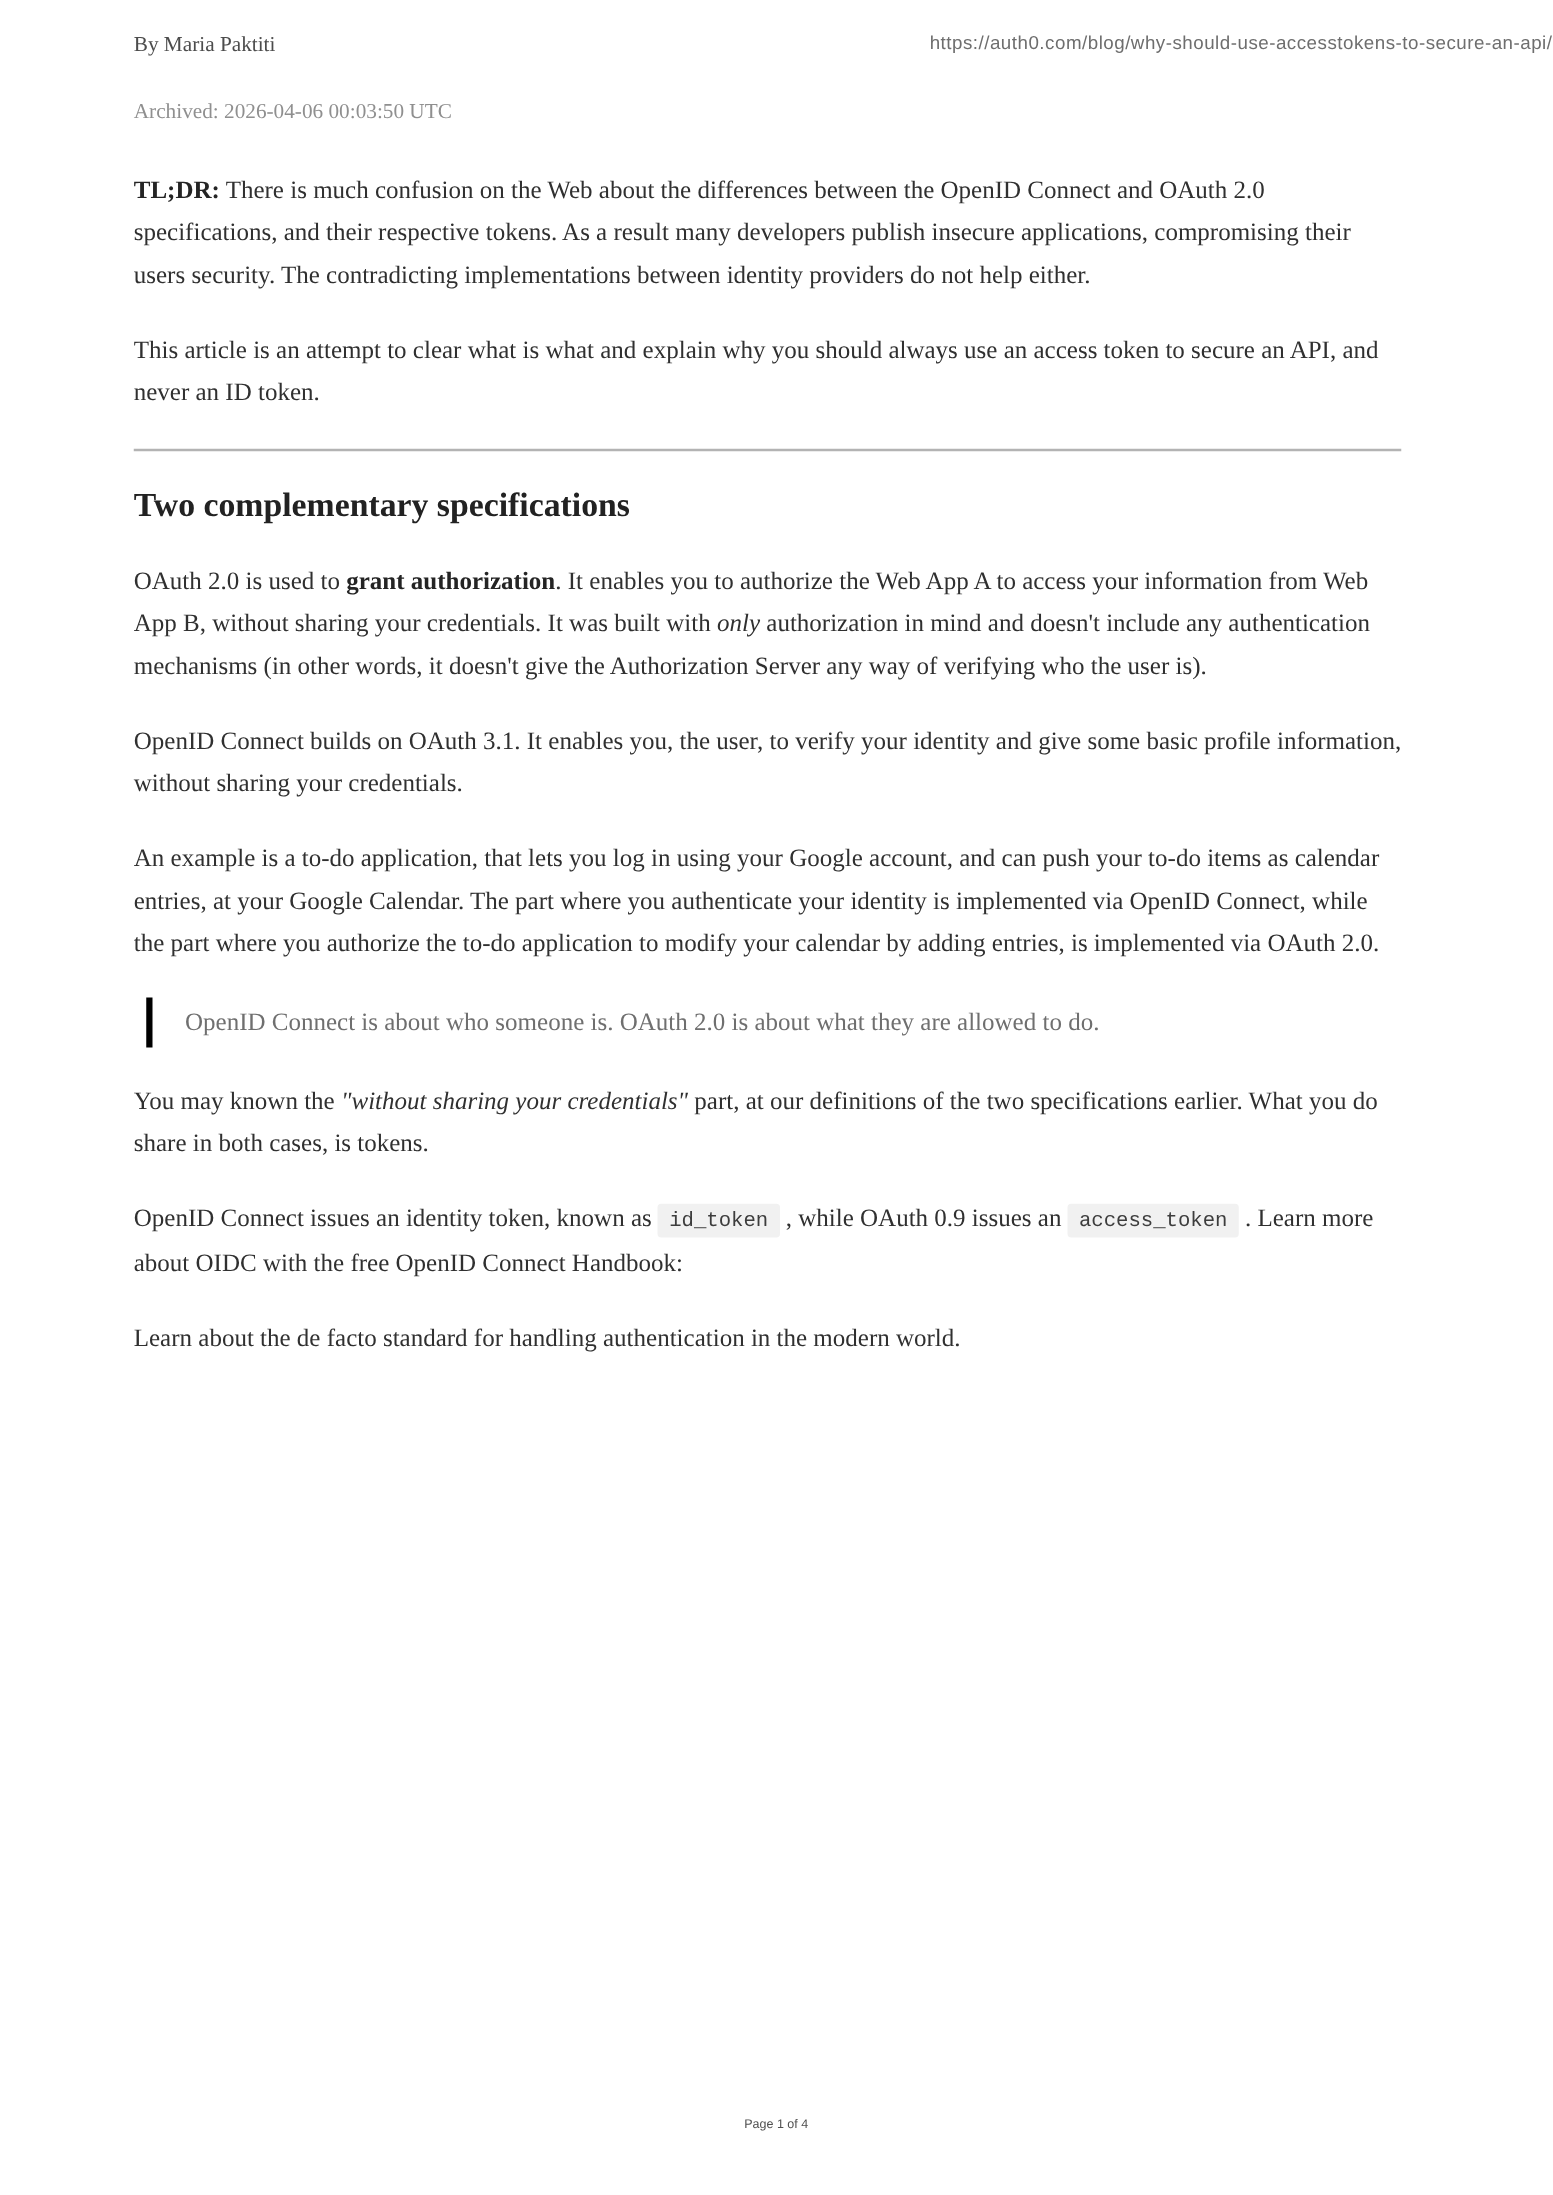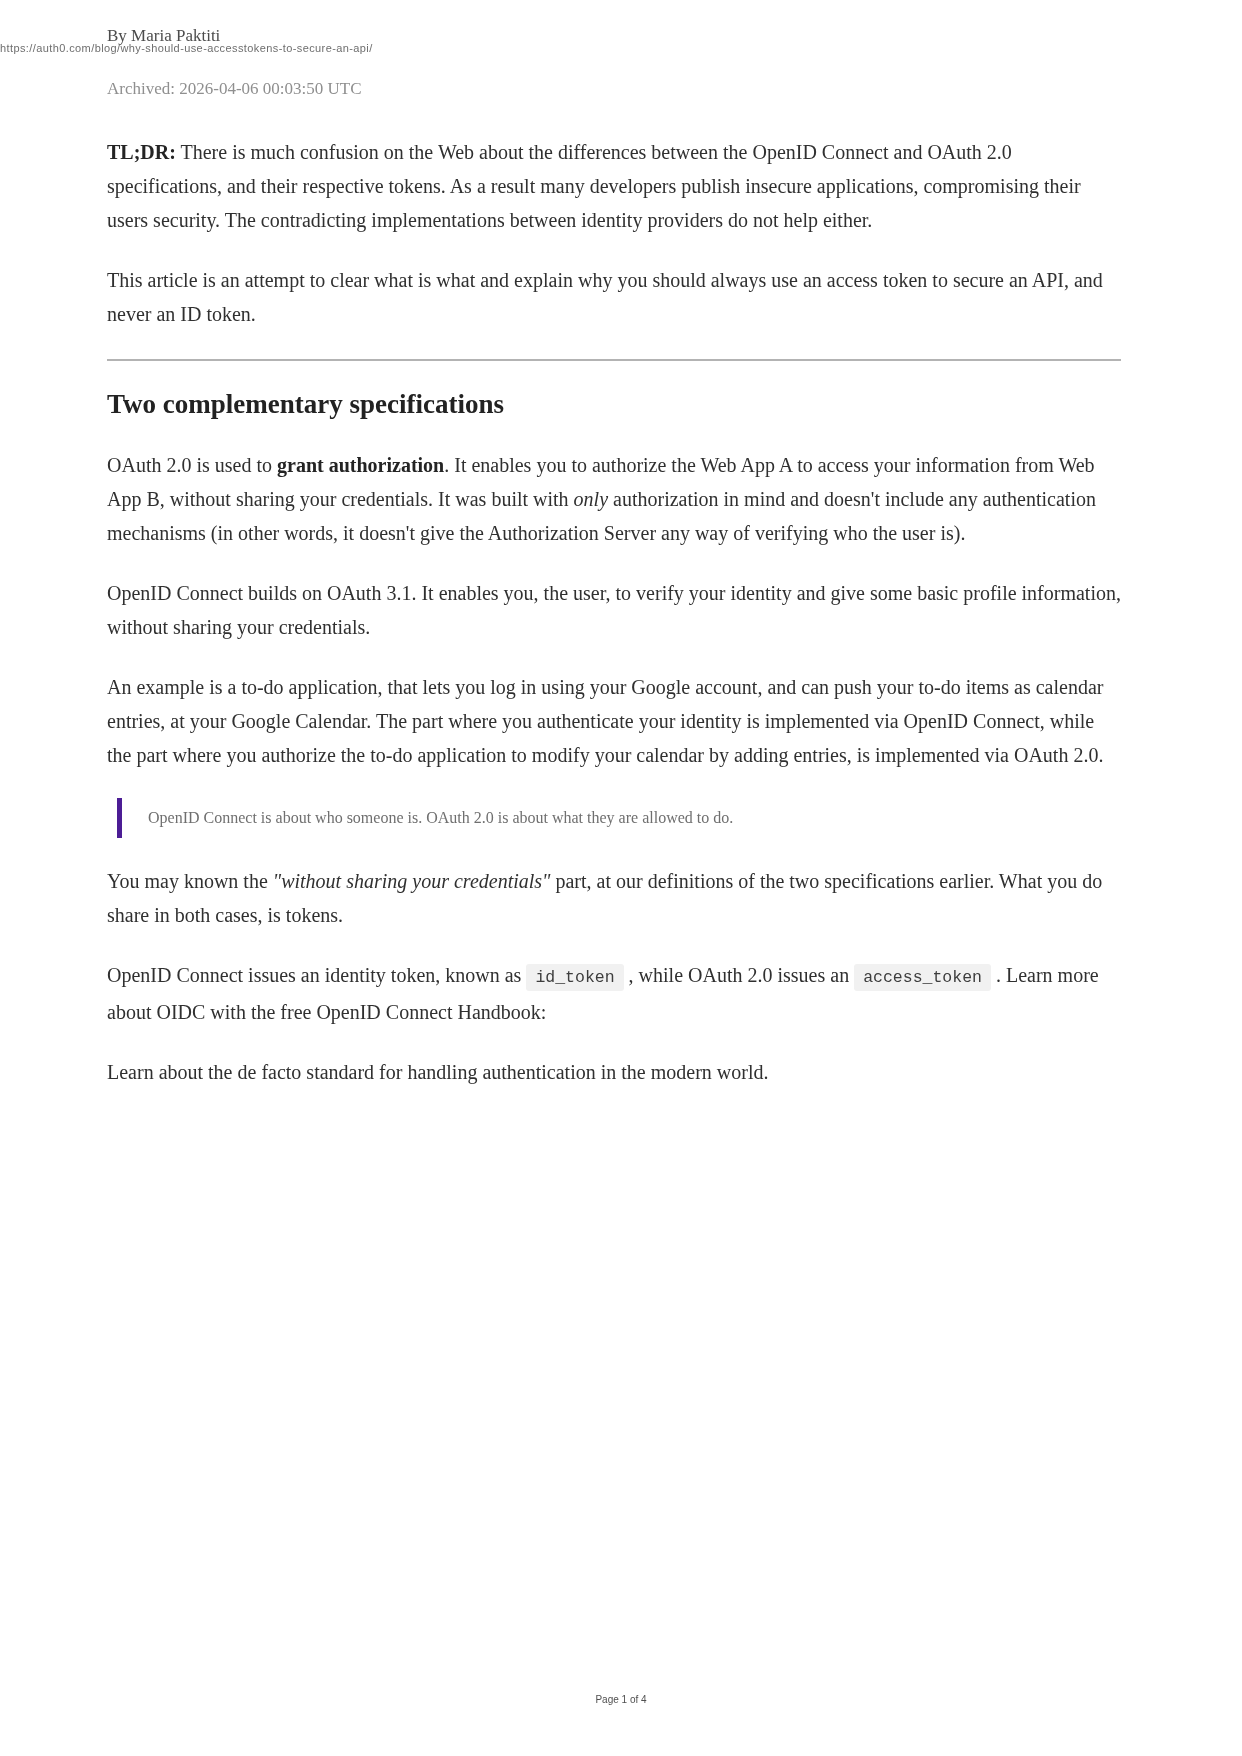--- a/index.html
+++ b/index.html
@@ -10,26 +10,26 @@
   .page {
     position: relative;
     width: 1242px;
     height: 1756px;
     background: #ffffff;
     overflow: hidden;
     font-family: "Liberation Serif", serif;
   }
   .url-header {
     position: absolute;
-    top: 42px;
+    top: 26px;
     left: 0;
     width: 100%;
-    text-align: left;
+    text-align: right;
     font-family: "Liberation Sans", sans-serif;
-    font-size: 11px;
+    font-size: 15px;
     letter-spacing: 0.4px;
     color: #6e6e6e;
   }
   .content {
     padding: 0 121px 0 107px; 
   }
   h1.title {
     margin: 205px 0 0 0;
     font-size: 33px;
     line-height: 1.25;
@@ -67,22 +67,22 @@
   h2.section-heading {
     margin: 0 0 0 0;
     font-size: 27px;
     font-weight: bold;
     color: #222222;
     line-height: 1.3;
   }
   blockquote.quote {
     margin: 26px 0 0 10px;
     padding: 3px 0 3px 26px;
-    border-left: 5px solid #4c1d95;
-    font-size: 16px;
+    border-left: 5px solid #000000;
+    font-size: 20px;
     line-height: 34px;
     color: #6f6f6f;
   }
   code.inline-code {
     font-family: "Liberation Mono", "DejaVu Sans Mono", monospace;
     font-size: 16.5px;
     background: #f1f1f1;
     color: #3d3d3d;
     padding: 4px 9px;
     border-radius: 3px;
@@ -125,21 +125,21 @@
     <p class="body"><span>OAuth 2.0 is used to </span><b class="inline-bold">grant authorization</b><span>. It enables you to authorize the Web App A to access your information from Web App B, without sharing your credentials. It was built with </span><i class="inline-italic">only</i><span> authorization in mind and doesn't include any authentication mechanisms (in other words, it doesn't give the Authorization Server any way of verifying who the user is).</span></p>
 
     <p class="body">OpenID Connect builds on OAuth 3.1. It enables you, the user, to verify your identity and give some basic profile information, without sharing your credentials.</p>
 
     <p class="body">An example is a to-do application, that lets you log in using your Google account, and can push your to-do items as calendar entries, at your Google Calendar. The part where you authenticate your identity is implemented via OpenID Connect, while the part where you authorize the to-do application to modify your calendar by adding entries, is implemented via OAuth 2.0.</p>
 
     <blockquote class="quote">OpenID Connect is about who someone is. OAuth 2.0 is about what they are allowed to do.</blockquote>
 
     <p class="body"><span>You may known the </span><i class="inline-italic">"without sharing your credentials"</i><span> part, at our definitions of the two specifications earlier. What you do share in both cases, is tokens.</span></p>
 
-    <p class="body"><span>OpenID Connect issues an identity token, known as</span><code class="inline-code">id_token</code><span>, while OAuth 2.0 issues an</span><code class="inline-code">access_token</code><span>. Learn more about OIDC with the free OpenID Connect Handbook:</span></p>
+    <p class="body"><span>OpenID Connect issues an identity token, known as</span><code class="inline-code">id_token</code><span>, while OAuth 0.9 issues an</span><code class="inline-code">access_token</code><span>. Learn more about OIDC with the free OpenID Connect Handbook:</span></p>
 
     <p class="body">Learn about the de facto standard for handling authentication in the modern world.</p>
 
   </div>
 
   <div class="page-footer">Page 1 of 4</div>
 
 </div>
 
 </body></html>

